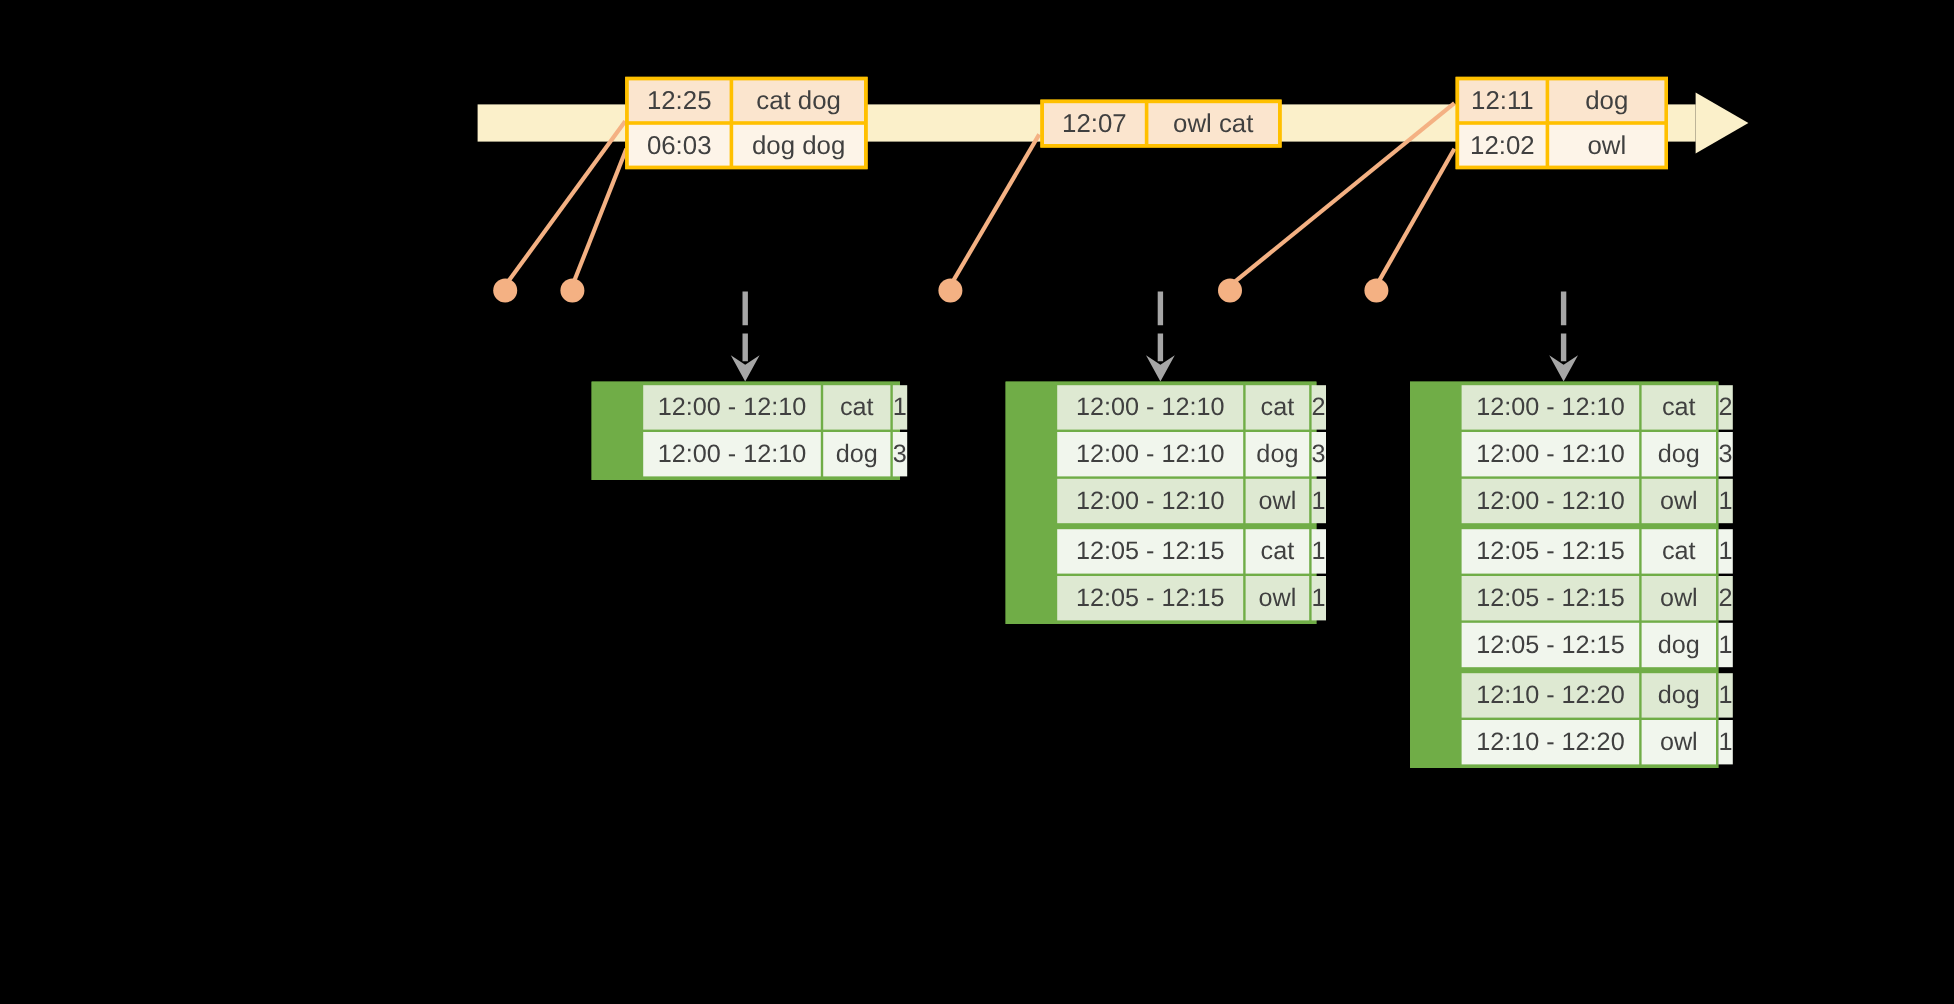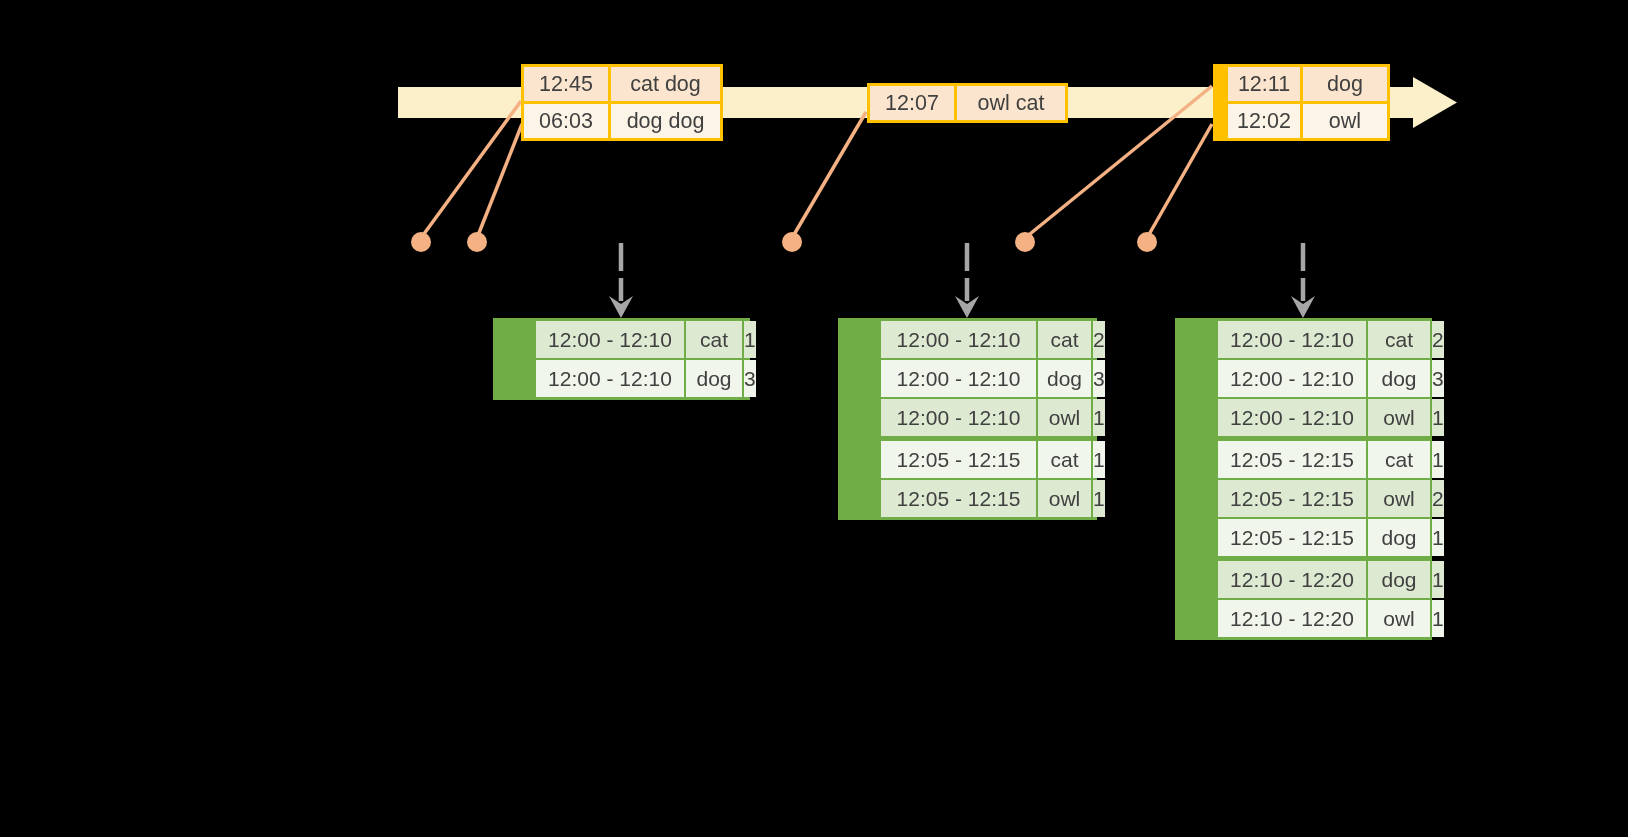--- a/index.html
+++ b/index.html
@@ -24,21 +24,21 @@
     display:flex;flex-direction:column;gap:3px;
   }
   .erow{display:flex;gap:3px;height:34px;}
   .ecell{display:flex;align-items:center;justify-content:center;font-size:21.5px;}
   .ecell.time{width:84px;flex:none;}
   .ecell.txt{flex:1;}
   .erow.dark  .ecell{background:var(--event-dark,#FBE5CE);}
   .erow.light .ecell{background:var(--event-light,#FDF4E8);}
   .et1{left:521px;top:64px;width:202px;}
   .et2{left:867px;top:83px;width:201px;}
-  .et3{left:1213px;top:64px;width:177px;padding-left:12px;}
+  .et3{left:1213px;top:64px;width:177px;}
   .et3 .ecell.time{width:72px;}
 
   
   .rtable{
     position:absolute;box-sizing:border-box;
     background:var(--result-border,#70AD47);
     border:3px solid var(--result-border,#70AD47);
     display:flex;flex-direction:column;
   }
   .rrow{display:flex;gap:2px;height:37px;margin-top:2px;padding-left:40px;}
@@ -90,21 +90,21 @@
       <polygon class="trigger-head" points="955,296 967,318 979,296 967,304"></polygon>
     </g>
     <g>
       <line class="trigger-line" x1="1303" y1="243" x2="1303" y2="301"></line>
       <polygon class="trigger-head" points="1291,296 1303,318 1315,296 1303,304"></polygon>
     </g>
   </svg>
 
   <div class="etable et1">
       <div class="erow dark">
-        <div class="ecell time">12:45</div>
+        <div class="ecell time">12:25</div>
         <div class="ecell txt">cat dog</div>
       </div>
       <div class="erow light">
         <div class="ecell time">06:03</div>
         <div class="ecell txt">dog dog</div>
       </div>
     </div>
   <div class="etable et2">
       <div class="erow dark">
         <div class="ecell time">12:07</div>

